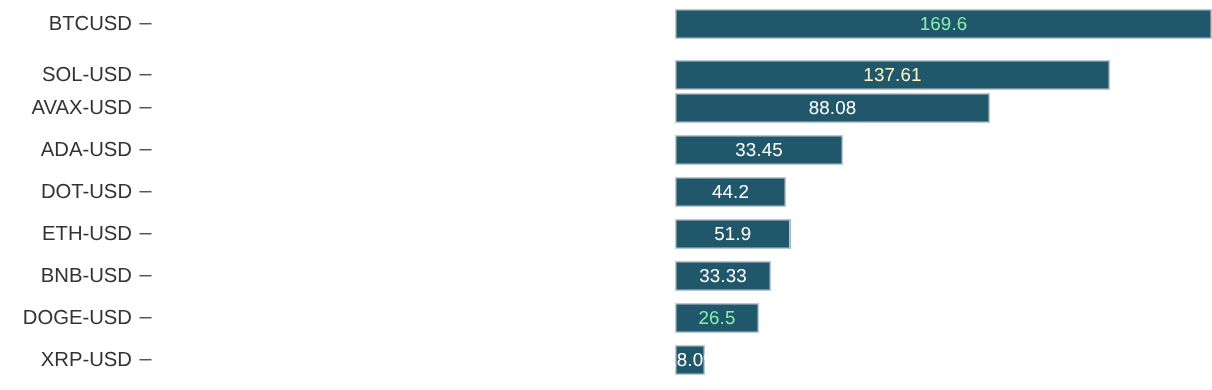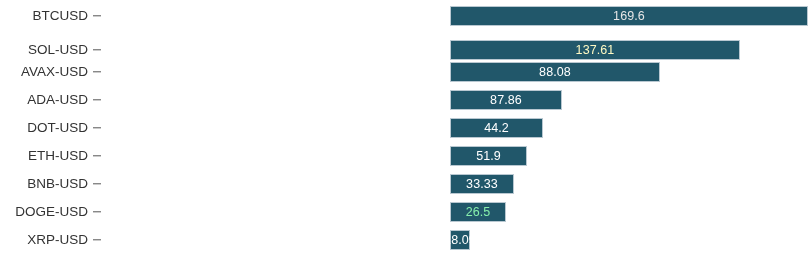--- a/index.html
+++ b/index.html
@@ -85,21 +85,21 @@
 </head>
 <body>
 
 <div id="chart-root" style="background: rgb(255, 255, 255);">
 
   <div class="chart-row" style="top:2px;">
     <div class="axis-label-cell" style="color: rgb(51, 51, 51);">BTCUSD</div>
     <div class="axis-tick" style="background: rgb(85, 85, 85);"></div>
     <div class="bar-track">
       <div class="bar" style="width: 358px; background: rgb(33, 87, 106); border-color: rgb(185, 200, 209);">
-        <span class="bar-value" style="color: #e5e5e5;">169.6</span>
+        <span class="bar-value" style="color: #86efac;">169.6</span>
       </div>
     </div>
   </div>
 
   <div class="chart-row" style="top:36px;">
     <div class="axis-label-cell" style="color: rgb(51, 51, 51);">SOL-USD</div>
     <div class="axis-tick" style="background: rgb(85, 85, 85);"></div>
     <div class="bar-track">
       <div class="bar" style="width: 290px; background: rgb(33, 87, 106); border-color: rgb(185, 200, 209);">
         <span class="bar-value" style="color: #fef9c3;">137.61</span>
@@ -115,30 +115,30 @@
         <span class="bar-value" style="color: rgb(255, 255, 255);">88.08</span>
       </div>
     </div>
   </div>
 
   <div class="chart-row" style="top:86px;">
     <div class="axis-label-cell" style="color: rgb(51, 51, 51);">ADA-USD</div>
     <div class="axis-tick" style="background: rgb(85, 85, 85);"></div>
     <div class="bar-track">
       <div class="bar" style="width: 112px; background: rgb(33, 87, 106); border-color: rgb(185, 200, 209);">
-        <span class="bar-value" style="color: rgb(255, 255, 255);">87.86</span>
+        <span class="bar-value" style="color: rgb(255, 255, 255);">33.45</span>
       </div>
     </div>
   </div>
 
   <div class="chart-row" style="top:114px;">
     <div class="axis-label-cell" style="color: rgb(51, 51, 51);">DOT-USD</div>
     <div class="axis-tick" style="background: rgb(85, 85, 85);"></div>
     <div class="bar-track">
-      <div class="bar" style="width: 93px; background: rgb(33, 87, 106); border-color: rgb(185, 200, 209);">
+      <div class="bar" style="width: 74px; background: rgb(33, 87, 106); border-color: rgb(185, 200, 209);">
         <span class="bar-value" style="color: rgb(255, 255, 255);">44.2</span>
       </div>
     </div>
   </div>
 
   <div class="chart-row" style="top:142px;">
     <div class="axis-label-cell" style="color: rgb(51, 51, 51);">ETH-USD</div>
     <div class="axis-tick" style="background: rgb(85, 85, 85);"></div>
     <div class="bar-track">
       <div class="bar" style="width: 77px; background: rgb(33, 87, 106); border-color: rgb(185, 200, 209);">

